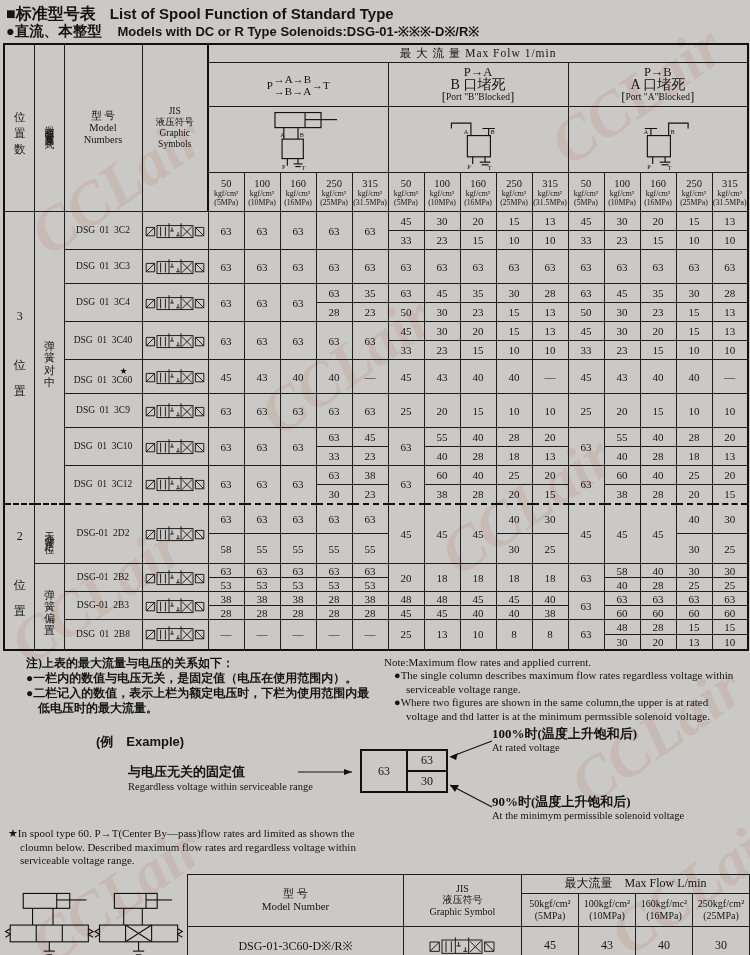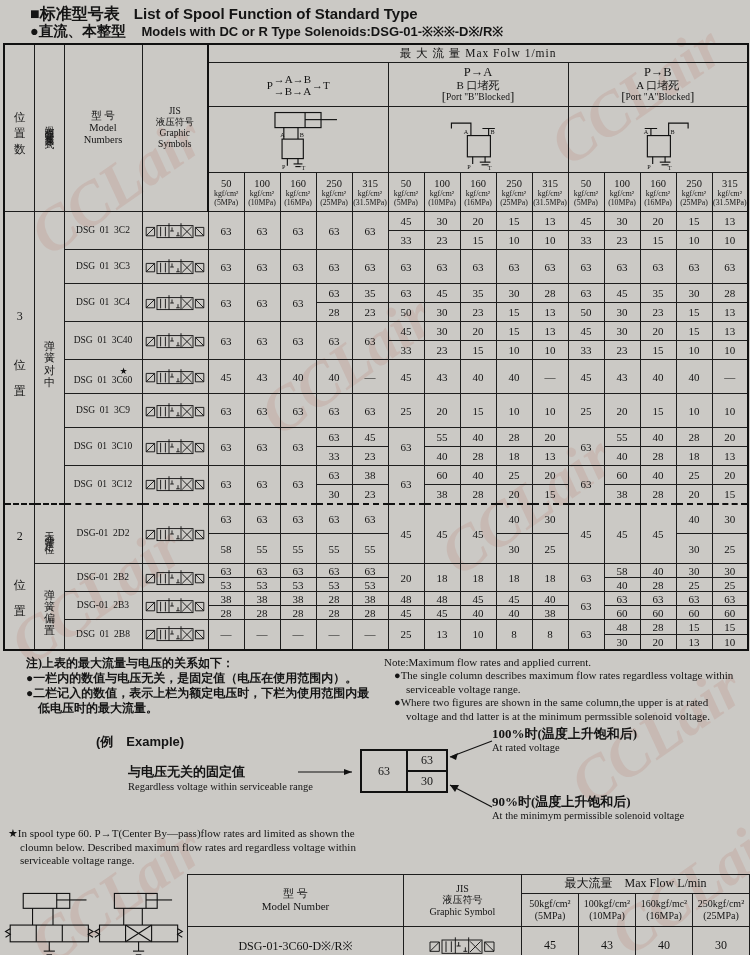--- a/index.html
+++ b/index.html
@@ -6,36 +6,36 @@
   body{
     width:750px;height:955px;position:relative;overflow:hidden;
     background:#cbc9c5;color:#141414;
     font-family:"Liberation Serif",serif;
     -webkit-font-smoothing:antialiased;
   }
   
   .wm{position:absolute;font-family:"Liberation Serif",serif;font-style:italic;font-weight:bold;
       font-size:62px;color:rgba(190,140,128,0.26);transform:rotate(-35deg);pointer-events:none;white-space:nowrap;z-index:0;}
   
-  .titlebar{position:relative;z-index:2;padding:5px 6px 1px 6px;font-family:"Liberation Sans",sans-serif;font-weight:bold;margin-left:24px;}
+  .titlebar{position:relative;z-index:2;padding:5px 6px 1px 6px;font-family:"Liberation Sans",sans-serif;font-weight:bold;}
   .t1{font-size:15px;line-height:18px;}
   .t1 .cn{font-size:16px;margin-right:10px;}
   .t2{font-size:13px;line-height:17px;}
   .t2 .cn{font-size:14.5px;margin-right:12px;}
   
   table.main{border-collapse:collapse;table-layout:fixed;width:744px;margin:2px 3px 0 3px;
              position:relative;z-index:2;background:transparent;border:2px solid #111;}
   table.main th,table.main td{border:1px solid #1d1d1d;padding:0;text-align:center;vertical-align:middle;font-weight:normal;}
   th.gstart,td.gstart{border-left:2px solid #111;}
   td.symcell{border-right:2px solid #111;}
   tr.sec-sep td{border-top:2px dashed #111;}
   .maxflow{font-size:11.5px;height:17px;letter-spacing:1px;}
   .ghead{height:44px;}
   .gh-l1{font-size:12.5px;line-height:13px;}
-  .gh-l2{font-size:11px;line-height:12px;}
+  .gh-l2{font-size:14px;line-height:12px;}
   .gh-l3{font-size:9.5px;line-height:11px;}
   .brkt{font-size:13px;vertical-align:-1px;}
   .symrow{height:66px;}
   .pcell{height:38px;}
   .pcell .pn{font-size:10.5px;line-height:11px;}
   .pcell .pu{font-size:7.8px;line-height:9px;}
   .pcell .pm{font-size:7.8px;line-height:9px;}
   .phead th{border-bottom:2px solid #111;}
   .vtext{writing-mode:vertical-rl;text-orientation:upright;display:inline-block;}
   .vt-pos-h{letter-spacing:16px;font-size:11.5px;}

